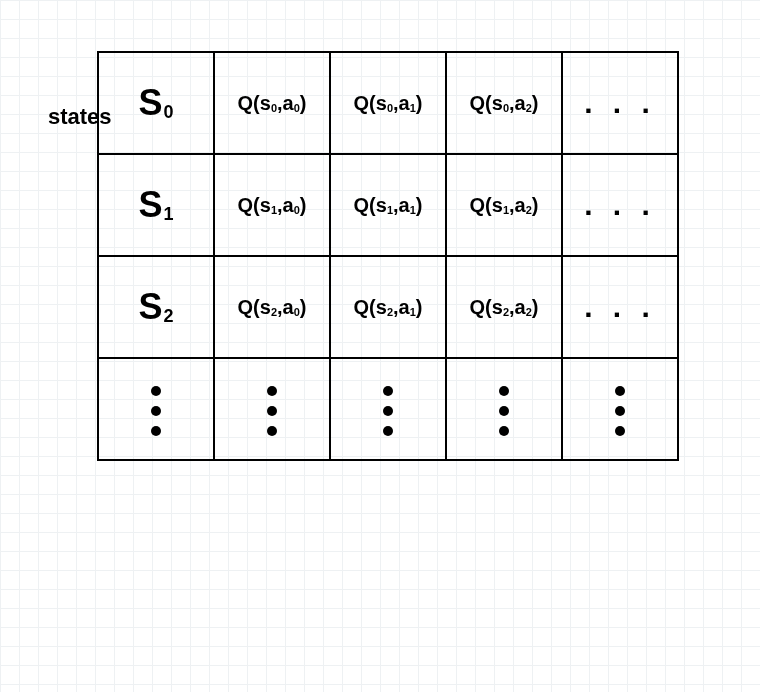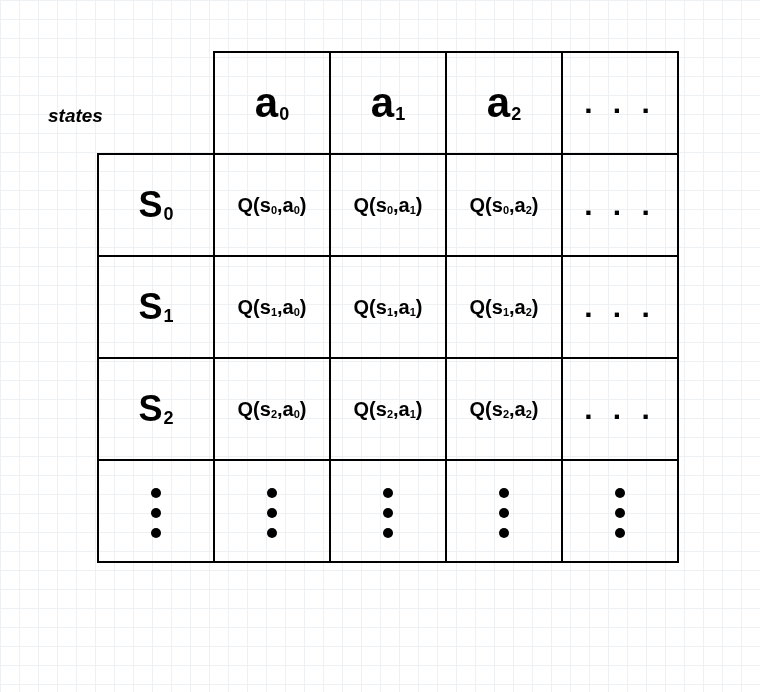--- a/index.html
+++ b/index.html
@@ -28,21 +28,21 @@
     z-index: 1;
   }
   .label {
     position: absolute;
     font-weight: 900;
     color: #000;
     text-align: center;
     line-height: 1;
   }
   .actions-label { left: 0; right: 0; top: 12px; font-size: 30px; }
-  .states-label { left: 48px; top: 106px; font-size: 19px; text-align: right; font-style: italic; }
+  .states-label { left: 48px; top: 106px; font-size: 22px; text-align: right; }
 
   .qtable {
     position: absolute;
     left: 97px;
     top: 51px;
     border-collapse: collapse;
   }
   .qtable td {
     border: 2px solid #000;
     width: 114px;
@@ -87,35 +87,20 @@
 
 <div class="grid-bg"></div>
 
 <div class="stage">
 
   <div class="label states-label">states</div>
 
   <table class="qtable">
 
     <tbody>
-        <tr>
-      <td class="blank"></td>
-      <td class="hdr">
-        <span class="main">a</span><span class="sub">0</span>
-      </td>
-      <td class="hdr">
-        <span class="main">a</span><span class="sub">1</span>
-      </td>
-      <td class="hdr">
-        <span class="main">a</span><span class="sub">2</span>
-      </td>
-      <td>
-        <span class="hellip">. . .</span>
-      </td>
-    </tr>
 
     <tr>
       <td class="rhdr">
         <span class="main">S</span><span class="sub">0</span>
       </td>
       <td class="qcell">
         <span>Q</span>(<span>s</span><span class="sub">0</span>,<span>a</span><span class="sub">0</span>)
       </td>
       <td class="qcell">
         <span>Q</span>(<span>s</span><span class="sub">0</span>,<span>a</span><span class="sub">1</span>)

